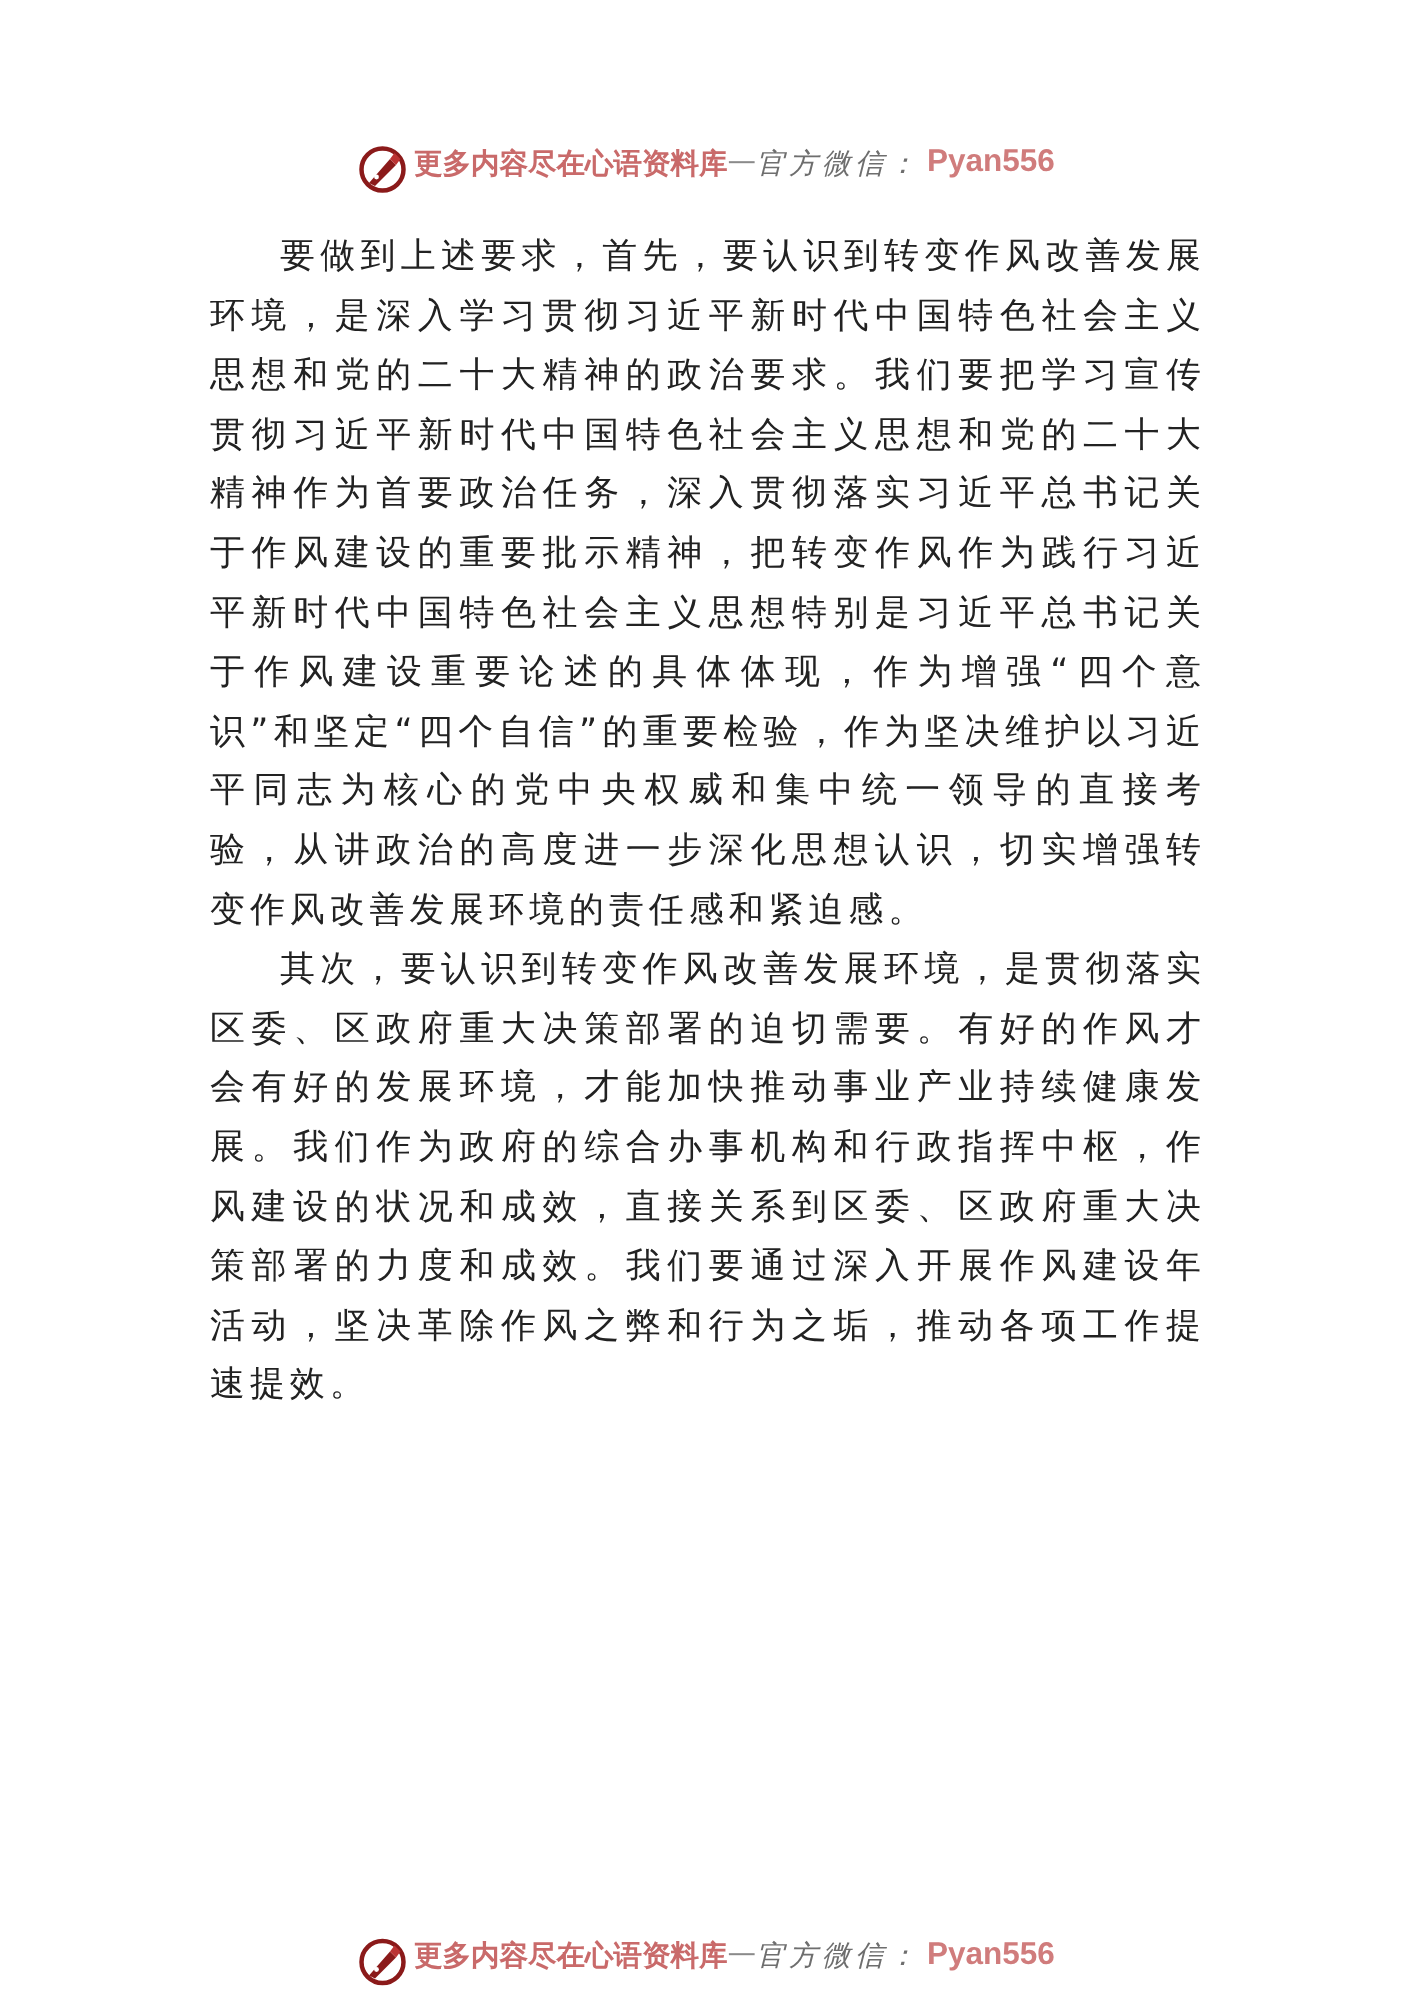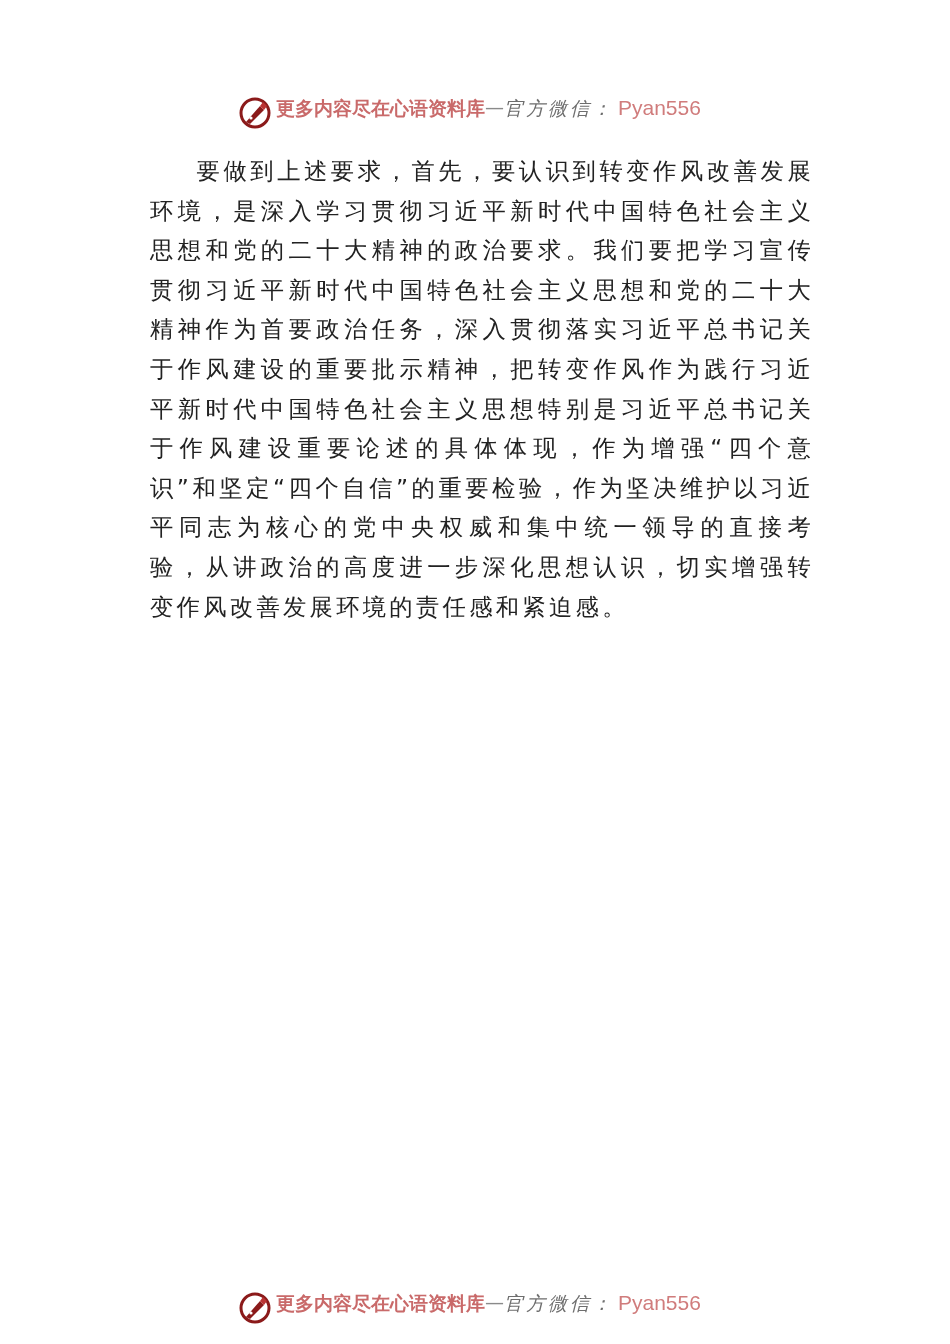--- a/index.html
+++ b/index.html
@@ -6,22 +6,22 @@
   body { width:950px; height:1344px; position:relative; overflow:hidden;
          font-family:"DejaVu Sans", sans-serif; color:#1a1a1a; }
   .banner { position:absolute; left:238px; width:490px; height:36px;
             display:flex; align-items:flex-start; }
   .banner.top { top:96px; }
   .banner.bottom { top:1291px; }
   .logo { width:34px; height:34px; margin-right:4px; flex:0 0 34px; }
   .banner .site { color:#c96a6a; font-family:"DejaVu Serif", serif; font-size:19px; font-weight:bold; letter-spacing:0px; }
   .banner .dash { color:#8a8a8a; font-size:19px; }
   .banner .wechat { color:#6e6e6e; font-family:"DejaVu Serif", serif; font-size:19px; letter-spacing:3px;font-style:italic; }
-  .banner .id { color:#d07c7c; font-family:"Liberation Sans", sans-serif; font-size:21px; margin-left:4px; }
-  .content { position:absolute; left:150px; top:151px; width:664px; }
+  .banner .id { color:#d07c7c; font-family:"Liberation Sans", sans-serif; font-size:21px; margin-left:4px;font-weight:bold; }
+  .content { position:absolute; left:140px; top:151px; width:664px; }
   .para { margin:0; font-size:23.3px; line-height:39.6px; text-align:justify;
           text-indent:2em; font-family:"DejaVu Sans", sans-serif; color:#222; letter-spacing:3.3px; }
 </style>
 </head>
 <body>
 
 <div class="banner top">
   <svg class="logo" viewBox="0 0 34 34">
     <circle cx="17" cy="17" r="14" fill="none" stroke="#8b1a1a" stroke-width="3"></circle>
     <path d="M8 26 L22 10 L26 14 L12 28 Z" fill="#8b1a1a"></path>
@@ -29,20 +29,21 @@
     <circle cx="13" cy="22" r="1.6" fill="#fff"></circle>
   </svg>
   <span class="site">更多内容尽在心语资料库</span>
   <span class="dash">—</span>
   <span class="wechat">官方微信：</span>
   <span class="id">Pyan556</span>
 </div>
 
 <div class="content">
   <p class="para">要做到上述要求，首先，要认识到转变作风改善发展环境，是深入学习贯彻习近平新时代中国特色社会主义思想和党的二十大精神的政治要求。我们要把学习宣传贯彻习近平新时代中国特色社会主义思想和党的二十大精神作为首要政治任务，深入贯彻落实习近平总书记关于作风建设的重要批示精神，把转变作风作为践行习近平新时代中国特色社会主义思想特别是习近平总书记关于作风建设重要论述的具体体现，作为增强“四个意识”和坚定“四个自信”的重要检验，作为坚决维护以习近平同志为核心的党中央权威和集中统一领导的直接考验，从讲政治的高度进一步深化思想认识，切实增强转变作风改善发展环境的责任感和紧迫感。</p>
+  <p class="para">其次，要认识到转变作风改善发展环境，是贯彻落实区委、区政府重大决策部署的迫切需要。有好的作风才会有好的发展环境，才能加快推动事业产业持续健康发展。我们作为政府的综合办事机构和行政指挥中枢，作风建设的状况和成效，直接关系到区委、区政府重大决策部署的力度和成效。我们要通过深入开展作风建设年活动，坚决革除作风之弊和行为之垢，推动各项工作提速提效。</p>
 </div>
 
 <div class="banner bottom">
   <svg class="logo" viewBox="0 0 34 34">
     <circle cx="17" cy="17" r="14" fill="none" stroke="#8b1a1a" stroke-width="3"></circle>
     <path d="M8 26 L22 10 L26 14 L12 28 Z" fill="#8b1a1a"></path>
     <path d="M22 10 L25 6 L29 10 L26 14 Z" fill="#b33"></path>
     <circle cx="13" cy="22" r="1.6" fill="#fff"></circle>
   </svg>
   <span class="site">更多内容尽在心语资料库</span>

